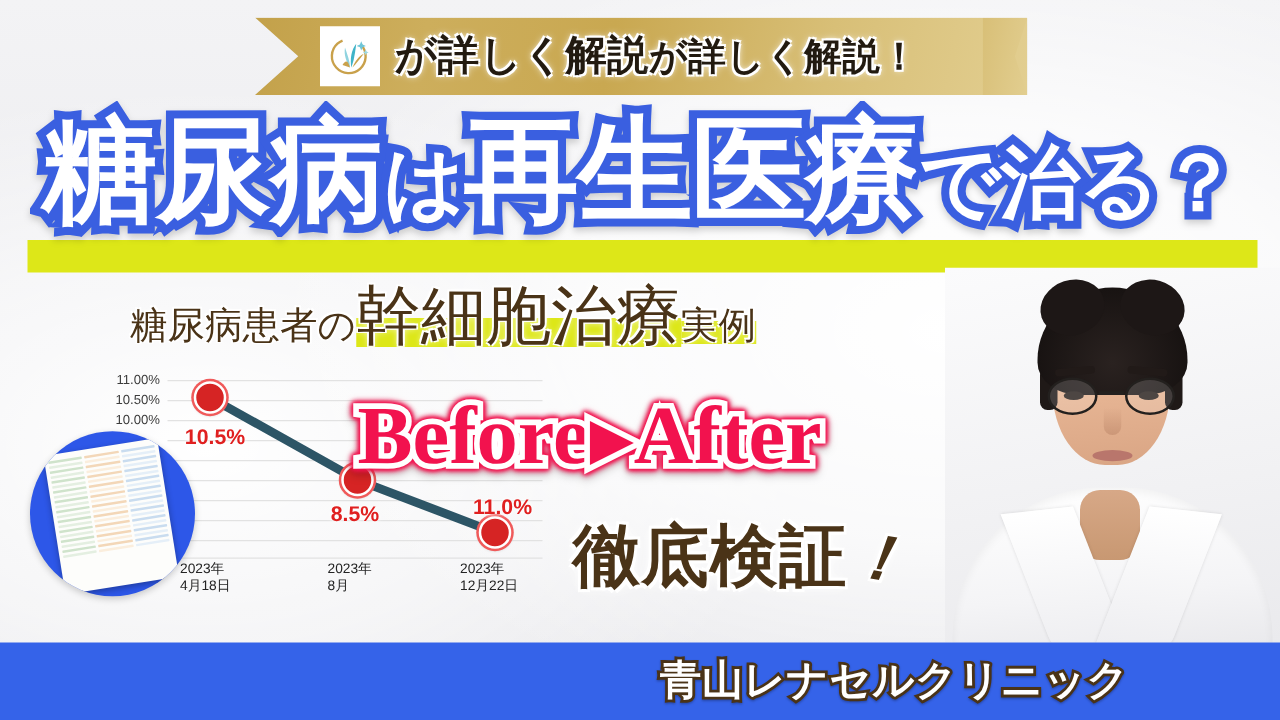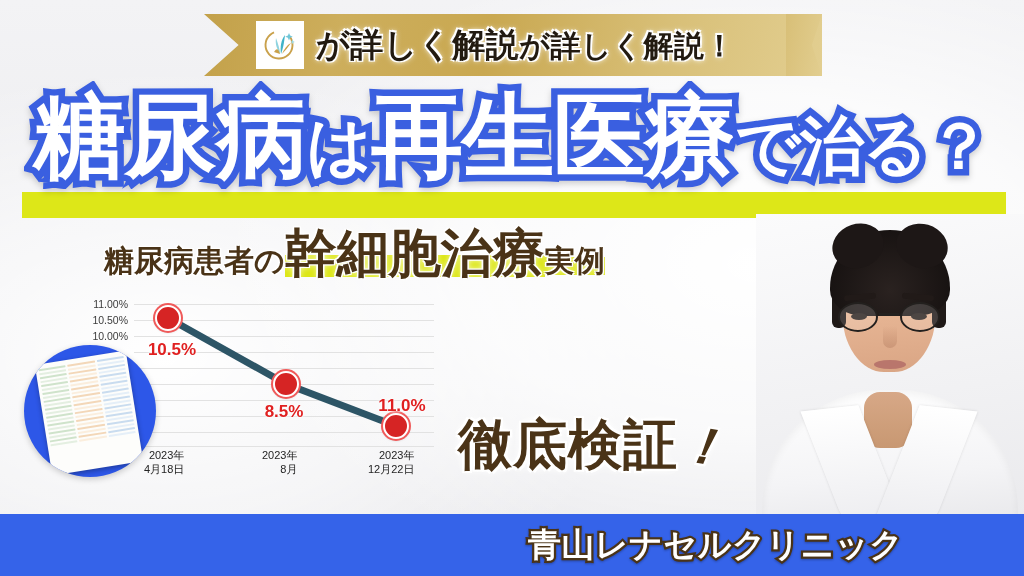--- a/index.html
+++ b/index.html
@@ -65,21 +65,21 @@
     color: #ffffff; white-space: nowrap; letter-spacing: -1px;
     -webkit-text-stroke: 13px #3a5fe0;
     paint-order: stroke fill;
     filter: drop-shadow(0 3px 3px rgba(0,0,0,0.18));
   }
   .headline .kana { font-size: 64px; }
 
   
   .subhead {
     position: absolute; left: 104px; top: 228px;
-    font-size: 30px; font-weight: 700; color: #4a3317;
+    font-size: 30px; font-weight: 400; color: #4a3317;
     white-space: nowrap; line-height: 1;
     text-shadow:
       -1.4px -1.4px 0 #fff, 1.4px -1.4px 0 #fff,
       -1.4px 1.4px 0 #fff, 1.4px 1.4px 0 #fff, 0 0 6px #fff;
   }
   .subhead .big {
     font-size: 52px;
     background: linear-gradient(180deg,rgba(223,231,24,0) 52%,#dde718 52%,#dde718 92%,rgba(223,231,24,0) 92%);
   }
   .subhead .tail {
@@ -103,21 +103,21 @@
     transform: translateY(-50%);
   }
   .gridline {
     position: absolute; left: 0; width: 300px; height: 1px;
     background: #e2e2e2;
   }
   .xtick {
     position: absolute; top: 152px;
     font-family: "Liberation Sans", sans-serif;
     font-size: 11px; color: #242424; line-height: 1.28;
-    text-align: right; white-space: nowrap;
+    text-align: left; white-space: nowrap;
   }
   .dot {
     position: absolute; width: 26px; height: 26px; border-radius: 50%;
     background: #d62424; border: 2.5px solid #fff;
     box-shadow: 0 0 0 2px #f05a5a, 0 1px 3px rgba(0,0,0,0.28);
     transform: translate(-50%,-50%);
   }
   .dot-label {
     position: absolute;
     font-family: "Liberation Sans", sans-serif;
@@ -396,20 +396,23 @@
         <div class="lab-row" style="background:#c9dcef"></div>
         <div class="lab-row" style="background:#e5eff8"></div>
         <div class="lab-row" style="background:#c9dcef"></div>
         <div class="lab-row" style="background:#e5eff8"></div>
         <div class="lab-row" style="background:#c9dcef"></div>
         <div class="lab-row" style="background:#e5eff8"></div>
       </div>
     </div>
   </div>
 
+  <div class="ba">
+    <span>Before</span><span class="arrow">▶</span><span>After</span>
+  </div>
 
   <div class="verify">
     <span>徹底検証</span><span class="excl">！</span>
   </div>
 
   <div class="doctor">
     <div class="doc-bg"></div>
     <div class="doc-coat"></div>
     <div class="doc-neck"></div>
     <div class="doc-lapelL"></div>

